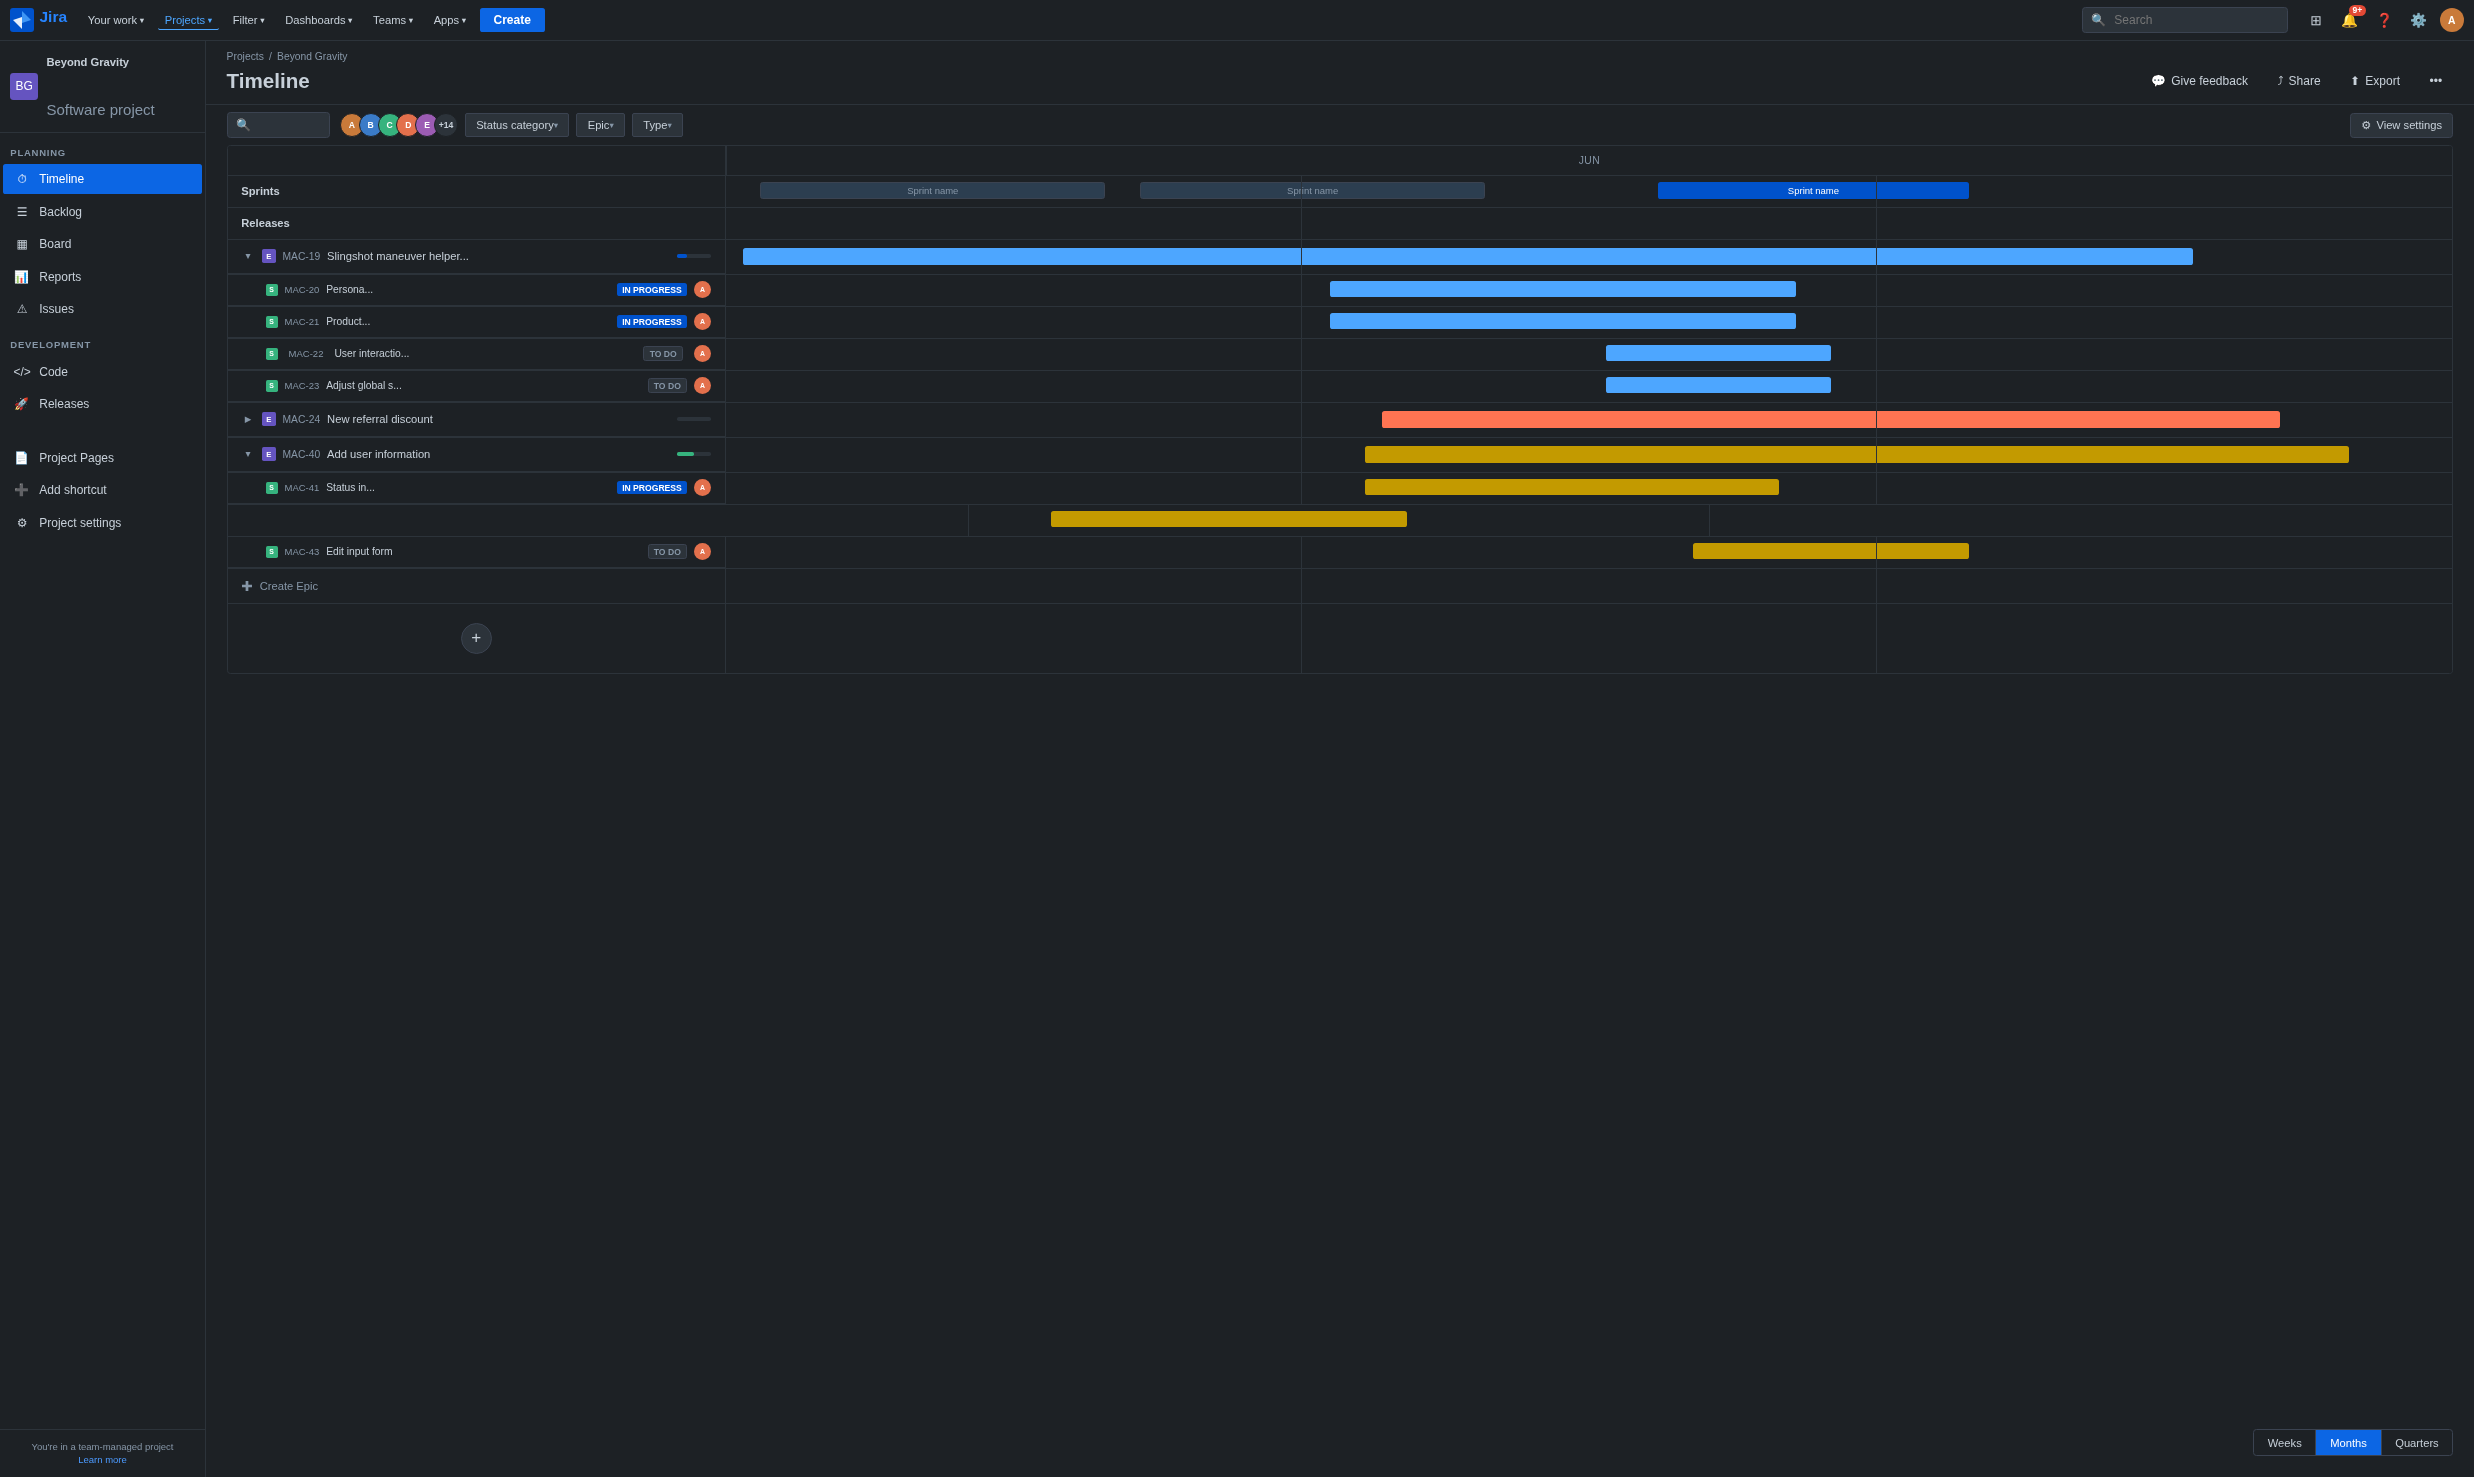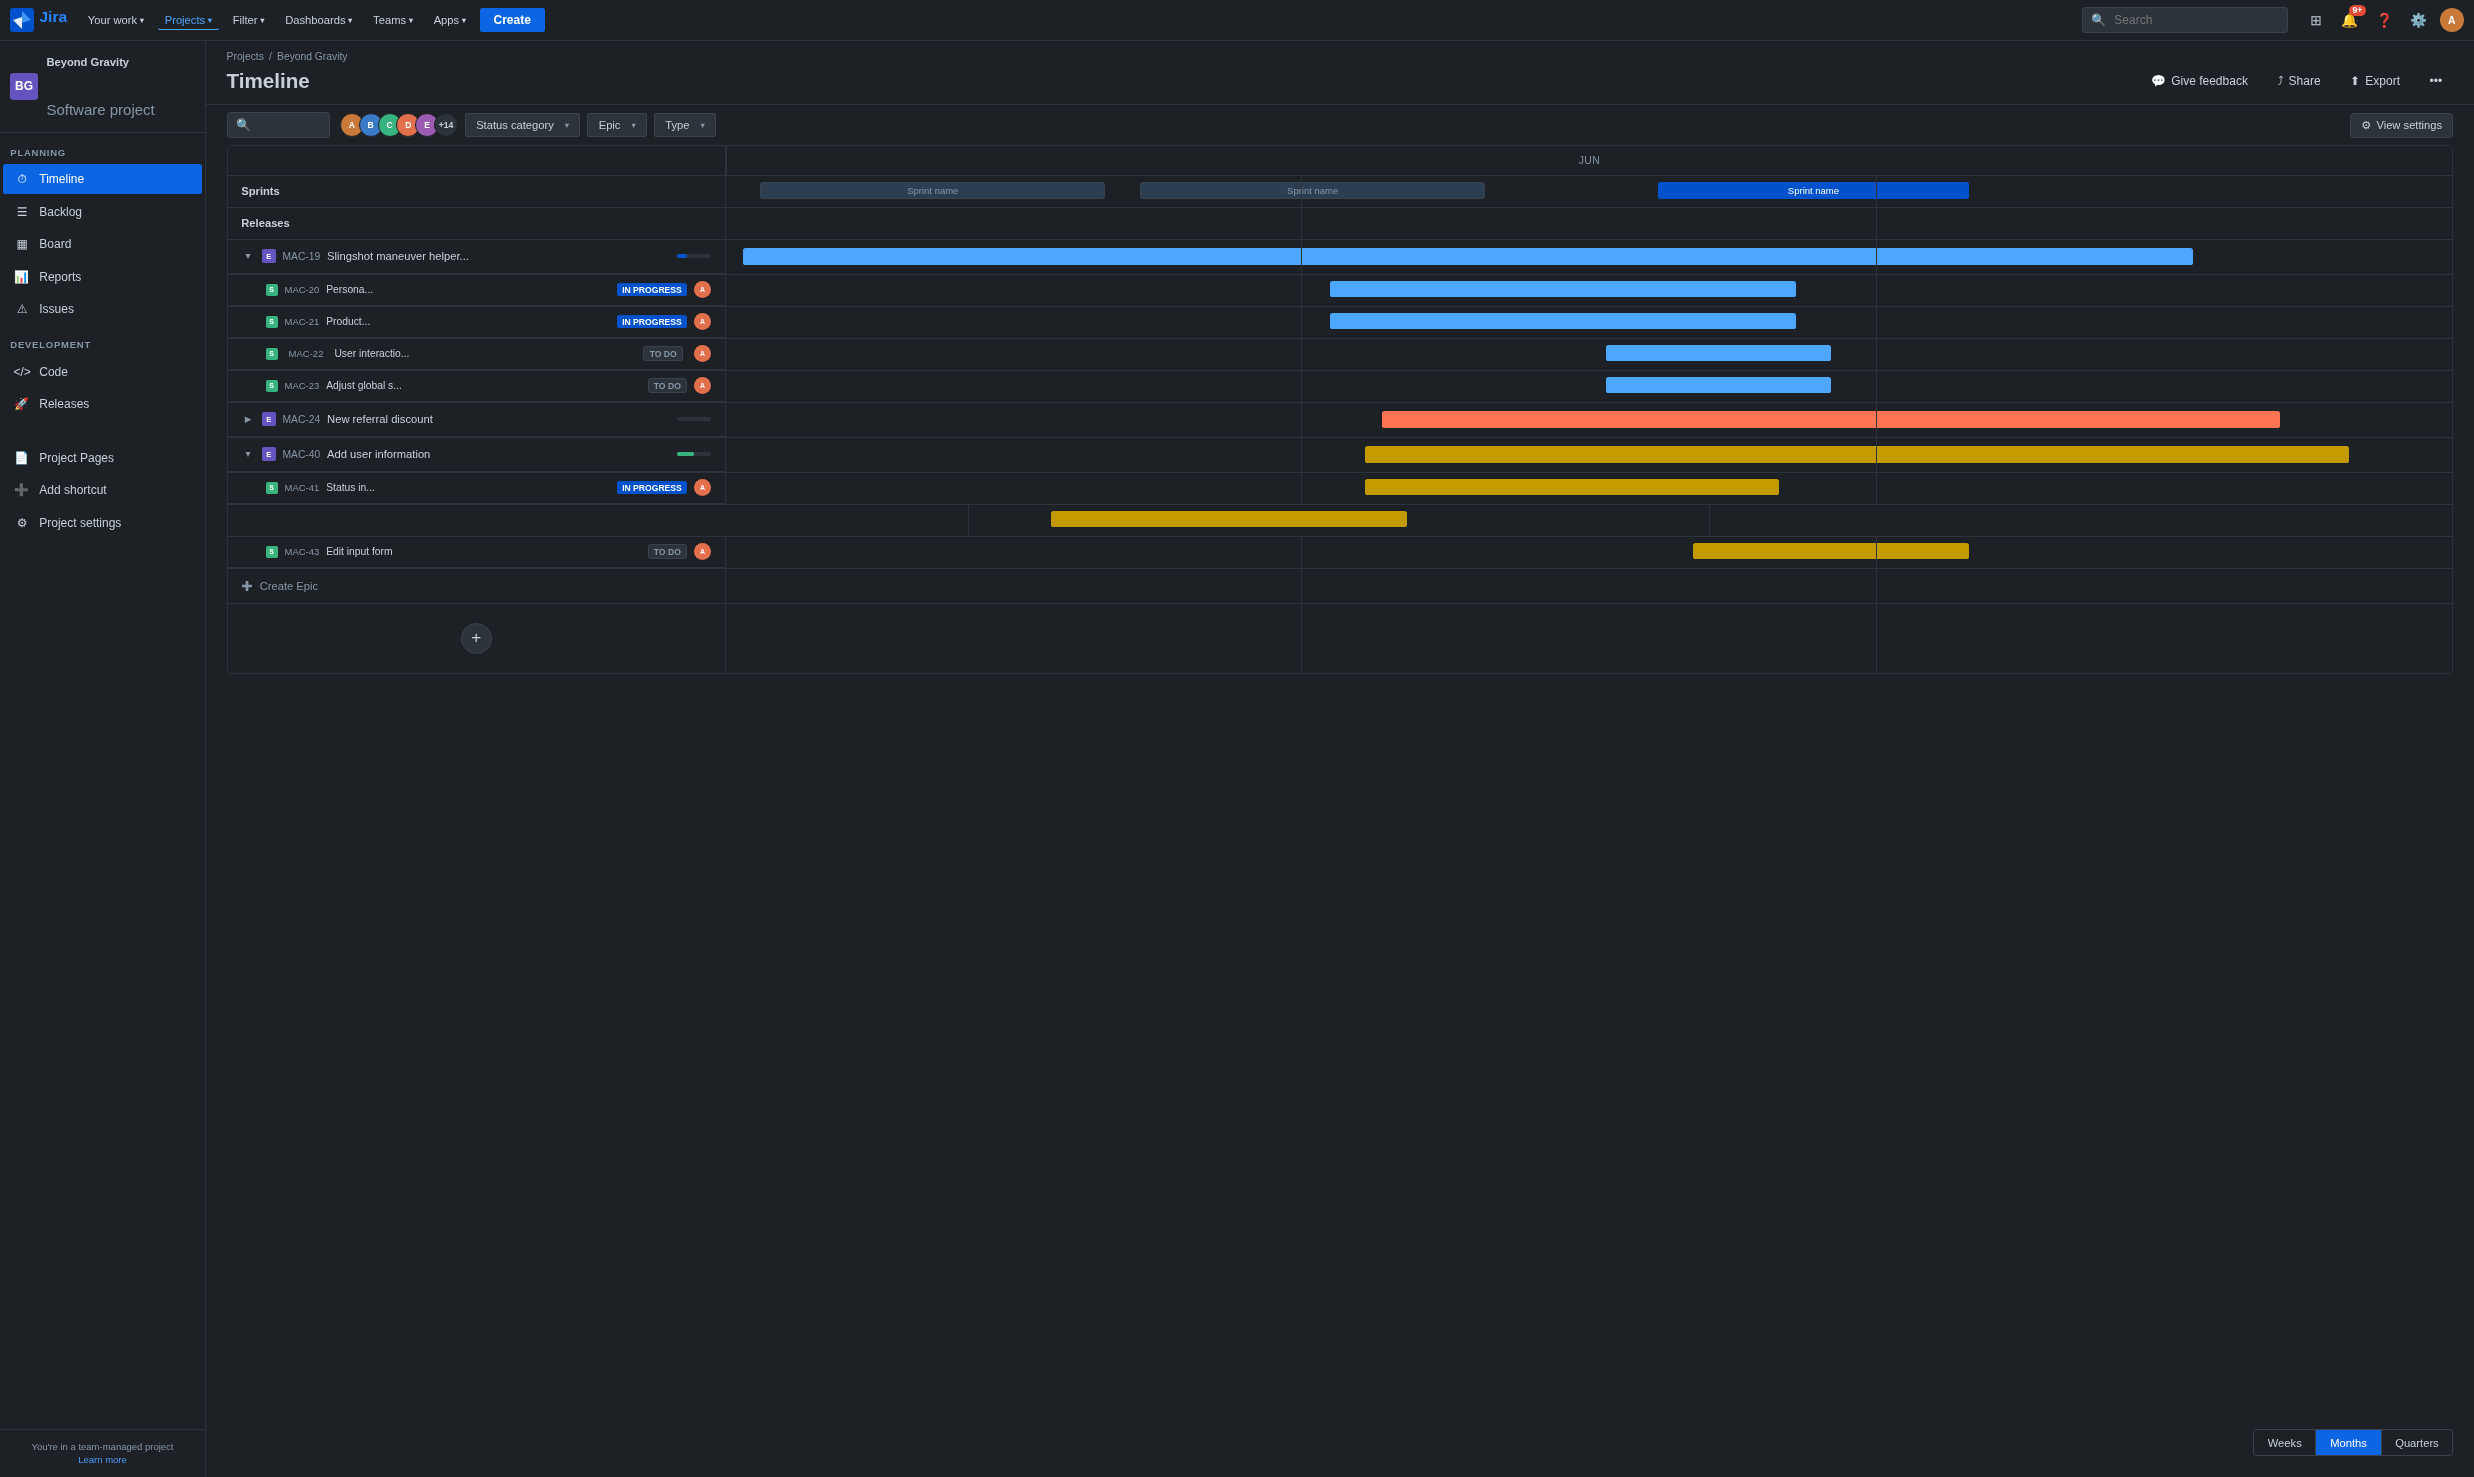--- a/index.html
+++ b/index.html
@@ -30,21 +30,21 @@
     .nav-icon-btn { width: 27.5px; height: 27.5px; border-radius: 50%; display: flex; align-items: center; justify-content: center; cursor: pointer; color: #c7d0d9; font-size: 13.7px; position: relative; }
     .notif-badge { position: absolute; top: -1.7px; right: -1.7px; background: #e34935; color: white; font-size: 8.6px; font-weight: 700; border-radius: 6.9px; padding: 0.9px 3.4px; min-width: 13.7px; text-align: center; }
     .avatar { width: 24px; height: 24px; border-radius: 50%; background: #c97a3a; display: flex; align-items: center; justify-content: center; color: white; font-weight: 600; font-size: 10.3px; cursor: pointer; }
 
     
     .app-layout { display: flex; margin-top: 41px; height: calc(100vh - 41px); }
 
     
     .sidebar { width: 206px; background: #1d2125; border-right: 0.9px solid #2c333a; display: flex; flex-direction: column; overflow-y: auto; flex-shrink: 0; }
     .sidebar-project { padding: 13.7px 10.3px; display: flex; align-items: center; gap: 8.6px; border-bottom: 0.9px solid #2c333a; }
-    .project-icon { width: 27.5px; height: 27.5px; background: #6554c0; border-radius: 3.4px; display: flex; align-items: center; justify-content: center; color: white; font-size: 12px; font-weight: 700; }
+    .project-icon { width: 27.5px; height: 27.5px; background: #6554c0; border-radius: 3.4px; display: flex; align-items: center; justify-content: center; color: white; font-size: 12px; font-weight: 400; }
     .project-info { flex: 1; }
     .project-name { font-size: 11.2px; font-weight: 600; color: #c7d0d9; line-height: 1.3; }
     .project-type { font-size: 15px; color: #8696a7; margin-top: 32px; }
     .sidebar-section-label { font-size: 9.5px; font-weight: 700; color: #8696a7; text-transform: uppercase; letter-spacing: 0.08em; padding: 13.7px 10.3px 5.2px; }
     .sidebar-item { display: flex; align-items: center; gap: 8.6px; padding: 6.9px 10.3px; cursor: pointer; border-radius: 2.6px; margin: 0.9px 3.4px; color: #c7d0d9; font-size: 12px; }
     .sidebar-item.active { background: #0c66e4; color: white; }
     .sidebar-item .item-icon { width: 17px; height: 17px; display: flex; align-items: center; justify-content: center; flex-shrink: 0; font-size: 12px; }
     .sidebar-bottom { margin-top: auto; padding: 10.3px; border-top: 0.9px solid #2c333a; }
     .sidebar-bottom-text { font-size: 9.5px; color: #8696a7; text-align: center; line-height: 1.4; }
     .sidebar-bottom-link { color: #4c9aff; cursor: pointer; }
@@ -63,21 +63,21 @@
     .header-btn { display: flex; align-items: center; gap: 5.2px; padding: 5.2px 10.3px; border-radius: 2.6px; cursor: pointer; font-size: 12px; color: #c7d0d9; background: transparent; border: 0.9px solid transparent; }
 
     
     .toolbar { display: flex; align-items: center; gap: 6.9px; padding: 6.9px 20.6px; }
     .toolbar-search { display: flex; align-items: center; gap: 5.2px; background: #2c333a; border: 0.9px solid #3b4351; border-radius: 3.4px; padding: 5.2px 8.6px; width: 103px; }
     .toolbar-search input { background: transparent; border: none; outline: none; color: #c7d0d9; font-size: 11.2px; width: 69px; }
     .avatars { display: flex; align-items: center; margin-left: 3.4px; }
     .avatar-sm { width: 24px; height: 24px; border-radius: 50%; border: 1.7px solid #1d2125; margin-left: -5.2px; cursor: pointer; font-size: 8.6px; font-weight: 600; display: flex; align-items: center; justify-content: center; color: white; }
     .avatar-sm:first-child { margin-left: 0; }
     .avatar-count { background: #2c333a; color: #c7d0d9; font-size: 8.6px; }
-    .filter-btn { display: flex; align-items: center; gap: 11px; padding: 5.2px 10.3px; background: #2c333a; border: 0.9px solid #3b4351; border-radius: 2px; cursor: pointer; font-size: 11.2px; color: #c7d0d9; }
+    .filter-btn { display: flex; align-items: center; gap: 0; padding: 5.2px 10.3px; background: #2c333a; border: 0.9px solid #3b4351; border-radius: 2px; cursor: pointer; font-size: 11.2px; color: #c7d0d9; }
     .filter-chevron { font-size: 8.6px; color: #8696a7; }
     .view-settings-btn { margin-left: auto; display: flex; align-items: center; gap: 5.2px; padding: 5.2px 10.3px; background: #2c333a; border: 0.9px solid #3b4351; border-radius: 3.4px; cursor: pointer; font-size: 11.2px; color: #c7d0d9; }
 
     
     .timeline-container { flex: 1; overflow: auto; padding: 0 20.6px 20.6px; }
 
     
     .epic-row-label { border-right: 0.9px solid #2c333a; border-bottom: 0.9px solid #2c333a; padding: 6.9px 13.7px; display: flex; align-items: center; gap: 6.9px; cursor: pointer; }
     .expand-btn { width: 13.7px; height: 13.7px; display: flex; align-items: center; justify-content: center; border-radius: 1.7px; cursor: pointer; color: #8696a7; font-size: 8.6px; flex-shrink: 0; }
     .epic-icon { width: 13.7px; height: 13.7px; border-radius: 1.7px; background: #6554c0; display: flex; align-items: center; justify-content: center; color: white; font-size: 7.7px; font-weight: 700; flex-shrink: 0; }

